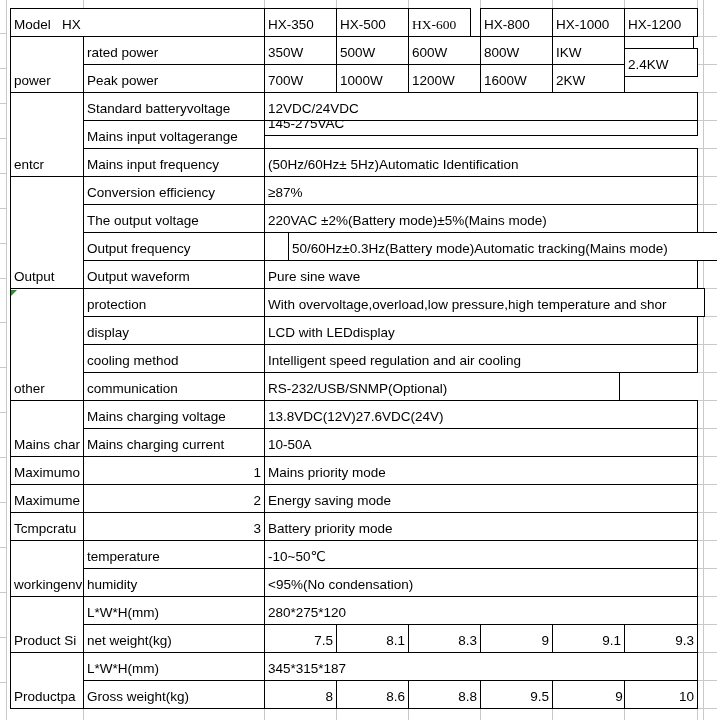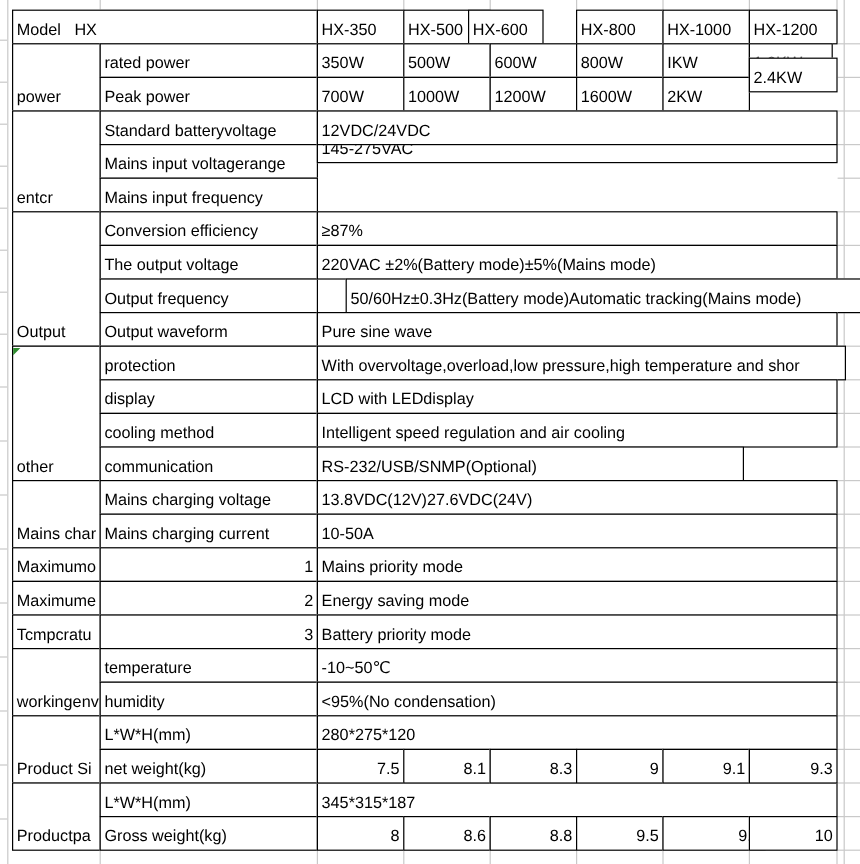--- a/index.html
+++ b/index.html
@@ -90,21 +90,21 @@
   <div class="gl glv" style="left:480px;top:708px;height:12px;"></div>
   <div class="gl glv" style="left:552px;top:708px;height:12px;"></div>
   <div class="gl glv" style="left:624px;top:708px;height:12px;"></div>
   <div class="gl glv" style="left:697px;top:708px;height:12px;"></div>
 
   <div id="tbl">
 
     <div class="cell" style="left:0;top:0;width:255px;height:29px;">Model   HX</div>
     <div class="cell" style="left:254px;top:0;width:73px;height:29px;">HX-350</div>
     <div class="cell" style="left:326px;top:0;width:73px;height:29px;">HX-500</div>
-    <div class="cell" style="left:380px;top:0;width:63px;height:29px;">HX-600</div>
+    <div class="cell" style="left:398px;top:0;width:63px;height:29px;font-family:Liberation Serif, serif;">HX-600</div>
     <div class="cell" style="left:470px;top:0;width:73px;height:29px;">HX-800</div>
     <div class="cell" style="left:542px;top:0;width:73px;height:29px;">HX-1000</div>
     <div class="cell" style="left:614px;top:0;width:74px;height:29px;">HX-1200</div>
 
     <div class="cell" style="left:0;top:28px;width:74px;height:57px;">power</div>
     <div class="cell" style="left:0;top:84px;width:74px;height:85px;">entcr</div>
     <div class="cell" style="left:0;top:168px;width:74px;height:113px;">Output</div>
     <div class="cell" style="left:0;top:280px;width:74px;height:113px;">other</div>
     <div class="cell" style="left:0;top:392px;width:74px;height:57px;">Mains char</div>
     <div class="cell" style="left:0;top:448px;width:74px;height:29px;">Maximumo</div>
@@ -148,20 +148,21 @@
 
     <div class="cell" style="left:254px;top:56px;width:73px;height:29px;">700W</div>
     <div class="cell" style="left:326px;top:56px;width:73px;height:29px;">1000W</div>
     <div class="cell" style="left:398px;top:56px;width:73px;height:29px;">1200W</div>
     <div class="cell" style="left:470px;top:56px;width:73px;height:29px;">1600W</div>
     <div class="cell" style="left:542px;top:56px;width:73px;height:29px;">2KW</div>
     <div class="cell" style="left:614px;top:40px;width:74px;height:29px;">2.4KW</div>
 
     <div class="cell" style="left:254px;top:84px;width:434px;height:29px;">12VDC/24VDC</div>
     <div class="cell" style="left:254px;top:112px;width:434px;height:16px;">145-275VAC</div>
+    <div class="cell" style="left:254px;top:140px;width:434px;height:29px;">(50Hz/60Hz± 5Hz)Automatic Identification</div>
     <div class="cell" style="left:254px;top:168px;width:434px;height:29px;">≥87%</div>
     <div class="cell" style="left:254px;top:196px;width:434px;height:29px;">220VAC ±2%(Battery mode)±5%(Mains mode)</div>
     <div class="cell" style="left:254px;top:224px;width:434px;height:29px;margin-left:24px;">50/60Hz±0.3Hz(Battery mode)Automatic tracking(Mains mode)</div>
     <div class="cell" style="left:254px;top:252px;width:434px;height:29px;">Pure sine wave</div>
     <div class="cell" style="left:254px;top:280px;width:441px;height:29px;">With overvoltage,overload,low pressure,high temperature and shor</div>
     <div class="cell" style="left:254px;top:308px;width:434px;height:29px;">LCD with LEDdisplay</div>
     <div class="cell" style="left:254px;top:336px;width:434px;height:29px;">Intelligent speed regulation and air cooling</div>
     <div class="cell" style="left:254px;top:364px;width:356px;height:29px;">RS-232/USB/SNMP(Optional)</div>
     <div class="cell" style="left:254px;top:392px;width:434px;height:29px;">13.8VDC(12V)27.6VDC(24V)</div>
     <div class="cell" style="left:254px;top:420px;width:434px;height:29px;">10-50A</div>

